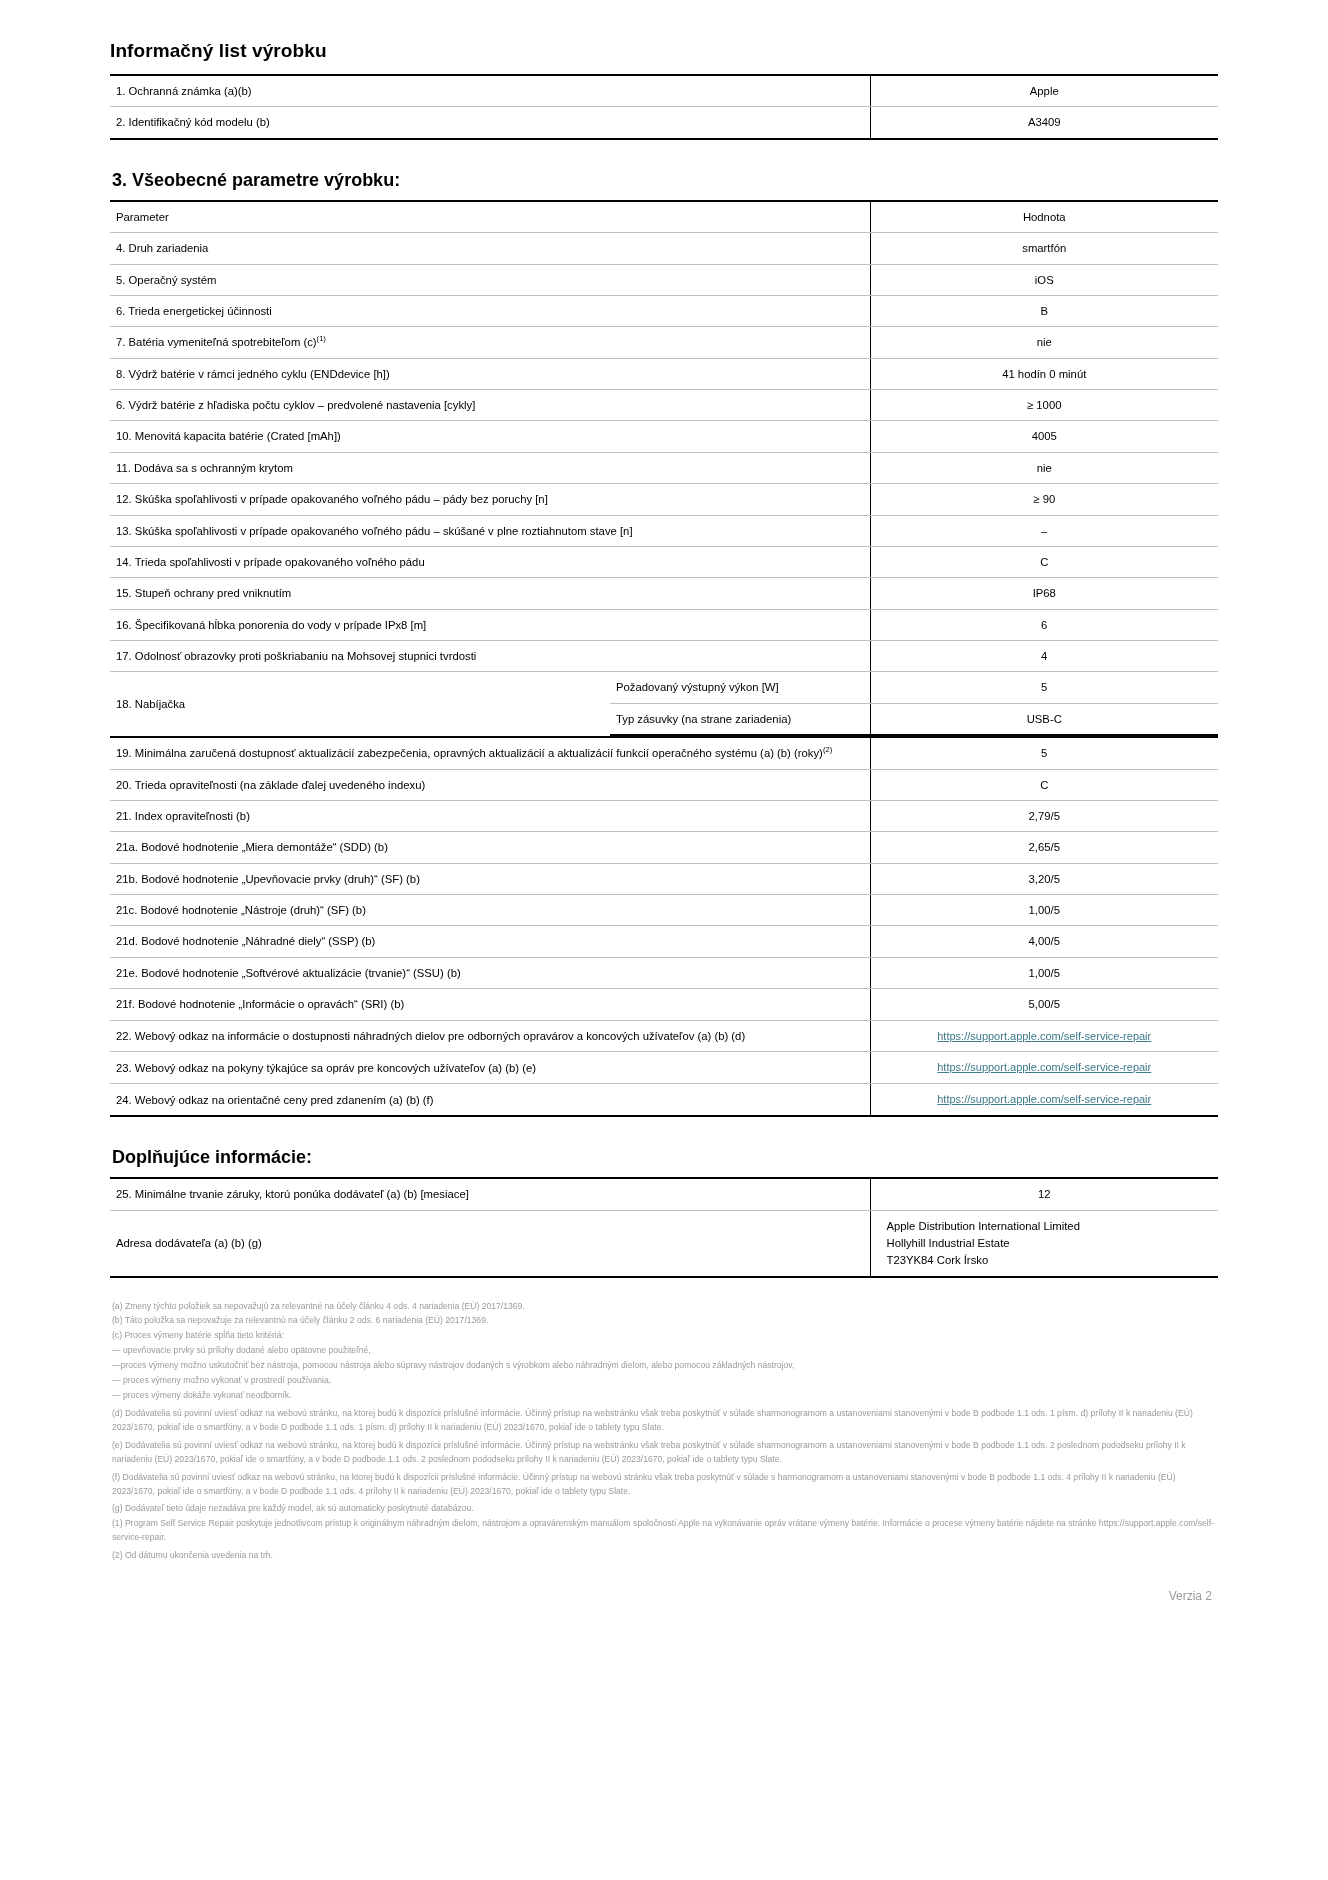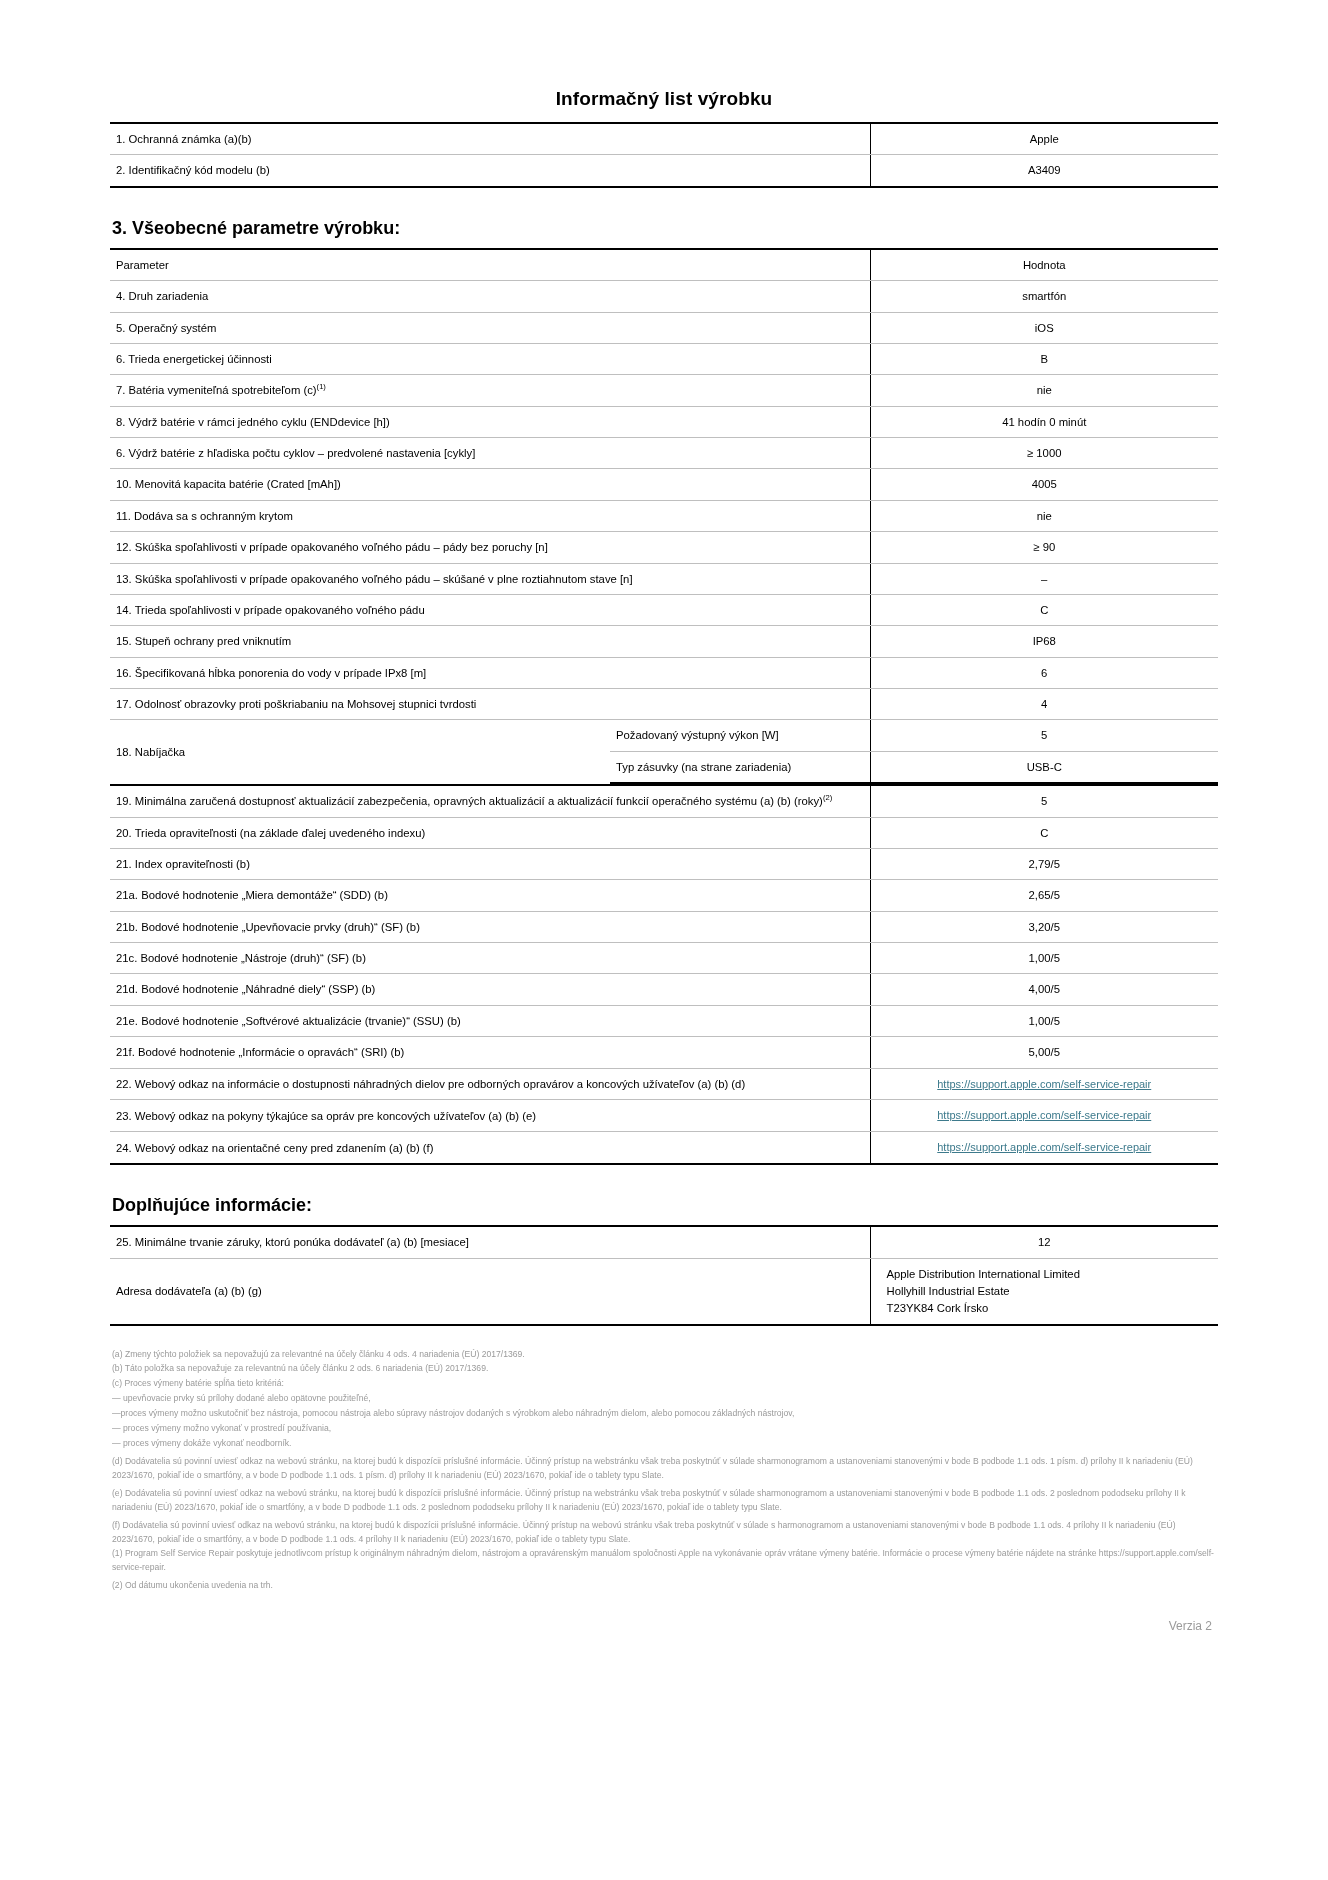--- a/index.html
+++ b/index.html
@@ -23,25 +23,25 @@
   }
   .sheet {
     position: absolute;
     left: 110px;
     top: 0;
     width: 1108px;
   }
 
   
   .doc-title {
-    text-align: center;
+    text-align: left;
     font-size: 19px;
     font-weight: bold;
     margin: 0;
-    padding-top: 88px;
+    padding-top: 40px;
     padding-bottom: 12px;
     letter-spacing: 0.1px;
   }
 
   
   table.tbl {
     width: 100%;
     border-collapse: collapse;
     table-layout: fixed;
   }
@@ -299,20 +299,21 @@
       <p>(a) Zmeny týchto položiek sa nepovažujú za relevantné na účely článku 4 ods. 4 nariadenia (EÚ) 2017/1369.</p>
       <p>(b) Táto položka sa nepovažuje za relevantnú na účely článku 2 ods. 6 nariadenia (EÚ) 2017/1369.</p>
       <p>(c) Proces výmeny batérie spĺňa tieto kritériá:</p>
       <p>— upevňovacie prvky sú prílohy dodané alebo opätovne použiteľné,</p>
       <p>—proces výmeny možno uskutočniť bez nástroja, pomocou nástroja alebo súpravy nástrojov dodaných s výrobkom alebo náhradným dielom, alebo pomocou základných nástrojov,</p>
       <p>— proces výmeny možno vykonať v prostredí používania,</p>
       <p>— proces výmeny dokáže vykonať neodborník.</p>
       <p class="gap">(d) Dodávatelia sú povinní uviesť odkaz na webovú stránku, na ktorej budú k dispozícii príslušné informácie. Účinný prístup na webstránku však treba poskytnúť v súlade sharmonogramom a ustanoveniami stanovenými v bode B podbode 1.1 ods. 1 písm. d) prílohy II k nariadeniu (EÚ) 2023/1670, pokiaľ ide o smartfóny, a v bode D podbode 1.1 ods. 1 písm. d) prílohy II k nariadeniu (EÚ) 2023/1670, pokiaľ ide o tablety typu Slate.</p>
       <p class="gap">(e) Dodávatelia sú povinní uviesť odkaz na webovú stránku, na ktorej budú k dispozícii príslušné informácie. Účinný prístup na webstránku však treba poskytnúť v súlade sharmonogramom a ustanoveniami stanovenými v bode B podbode 1.1 ods. 2 poslednom pododseku prílohy II k nariadeniu (EÚ) 2023/1670, pokiaľ ide o smartfóny, a v bode D podbode 1.1 ods. 2 poslednom pododseku prílohy II k nariadeniu (EÚ) 2023/1670, pokiaľ ide o tablety typu Slate.</p>
       <p class="gap">(f) Dodávatelia sú povinní uviesť odkaz na webovú stránku, na ktorej budú k dispozícii príslušné informácie. Účinný prístup na webovú stránku však treba poskytnúť v súlade s harmonogramom a ustanoveniami stanovenými v bode B podbode 1.1 ods. 4 prílohy II k nariadeniu (EÚ) 2023/1670, pokiaľ ide o smartfóny, a v bode D podbode 1.1 ods. 4 prílohy II k nariadeniu (EÚ) 2023/1670, pokiaľ ide o tablety typu Slate.</p>
+      <p class="gap">(g) Dodávateľ tieto údaje nezadáva pre každý model, ak sú automaticky poskytnuté databázou.</p>
       <p>(1) Program Self Service Repair poskytuje jednotlivcom prístup k originálnym náhradným dielom, nástrojom a opravárenským manuálom spoločnosti Apple na vykonávanie opráv vrátane výmeny batérie. Informácie o procese výmeny batérie nájdete na stránke https://support.apple.com/self-service-repair.</p>
       <p class="gap">(2) Od dátumu ukončenia uvedenia na trh.</p>
     </div>
 
     <div class="version">Verzia 2</div>
 
   </div>
 </div>
 
 </body></html>

